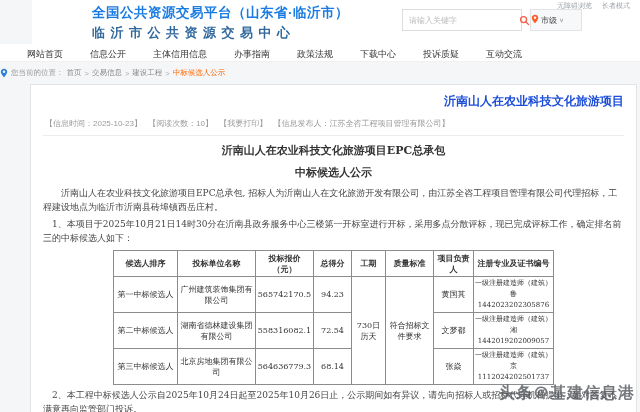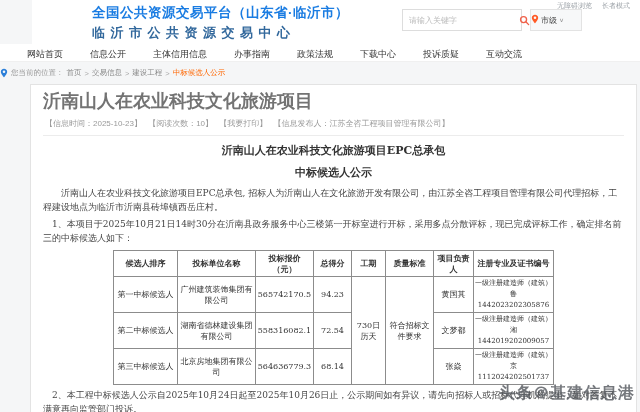--- a/index.html
+++ b/index.html
@@ -26,21 +26,21 @@
   .nav span { font-size:9px; color:#333; cursor:pointer; white-space:nowrap; }
 
   
   .breadcrumb { height:22px; display:flex; align-items:center; font-size:7.5px; color:#999; gap:3px; }
   .breadcrumb .lnk { color:#888; cursor:pointer; }
   .breadcrumb .sep { color:#aaa; }
   .breadcrumb .cur { color:#ff6600; }
 
   
   .card { margin-left:30px; margin-right:3px; background:#fff; border:1px solid #e3e3e3; height:330px; padding:8px 12px 0; position:relative; }
-  .doc-title { text-align:left; font-size:18px; font-weight:bold; color:#737373; line-height:16px; }
+  .doc-title { text-align:right; font-size:12px; font-weight:bold; color:#1d4ed8; line-height:16px; }
   .doc-meta { text-align:left; font-size:8px; color:#9a9a9a; margin-top:10px; padding-bottom:6px; border-bottom:1px solid #ececec; line-height:10px; }
   .doc-meta span { margin:0 2px; }
   .serif { font-family:"DejaVu Serif","Liberation Serif",serif; }
   .doc-sub1 { text-align:center; font-weight:bold; font-size:11px; color:#333; margin-top:8px; line-height:13px; }
   .doc-sub2 { text-align:center; font-weight:bold; font-size:11px; color:#333; margin-top:9px; line-height:13px; }
   .doc-p { font-size:9px; color:#454545; line-height:14px; margin-top:7px; }
   .indent2 { text-indent:2em; }
   .indent1 { text-indent:1em; margin-top:3px; }
 
   

